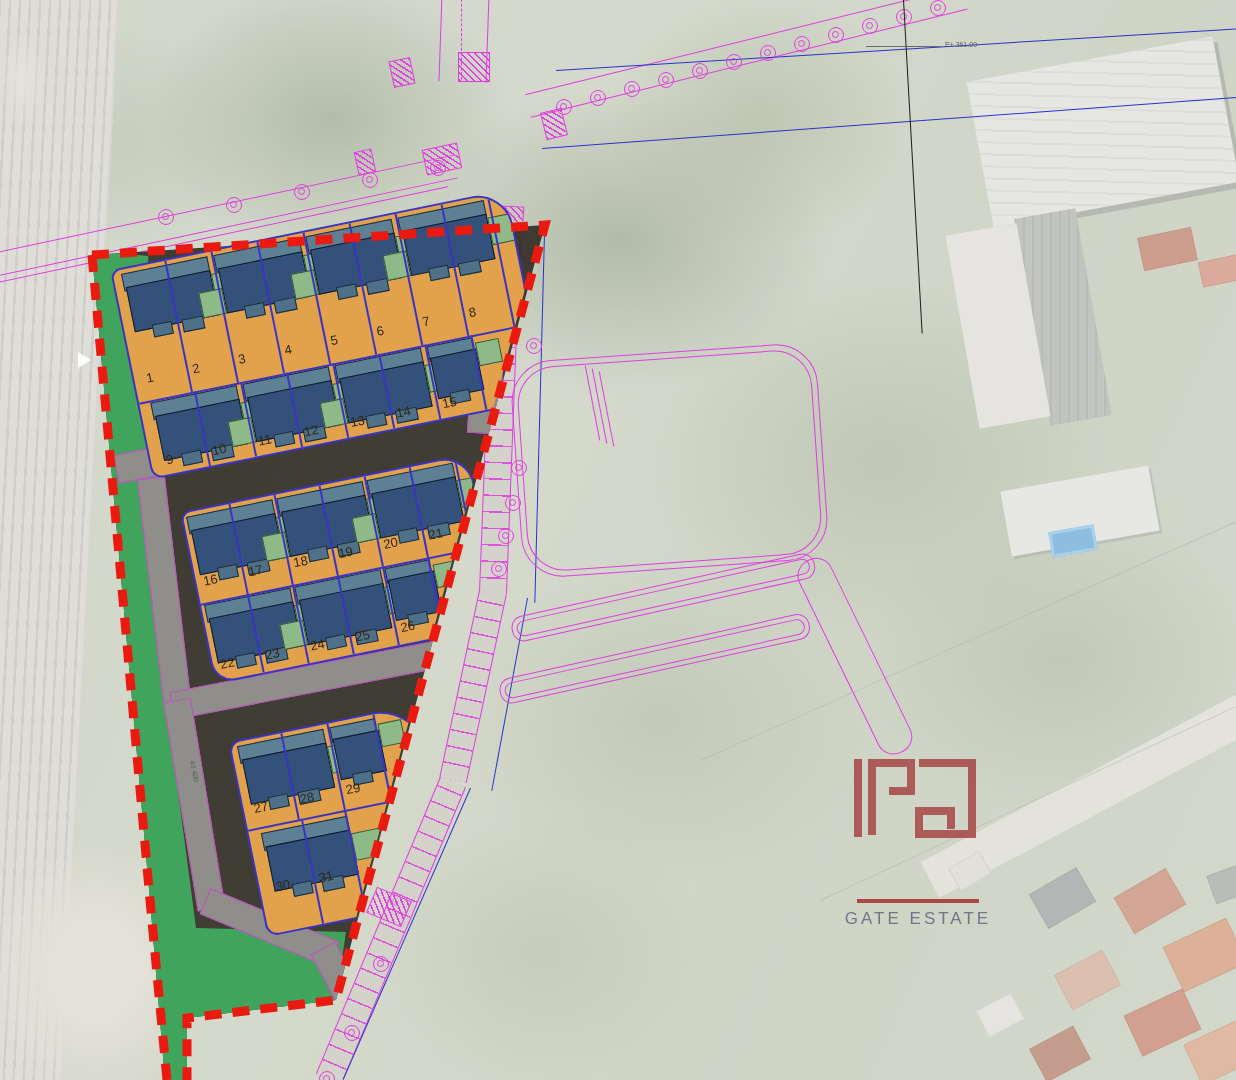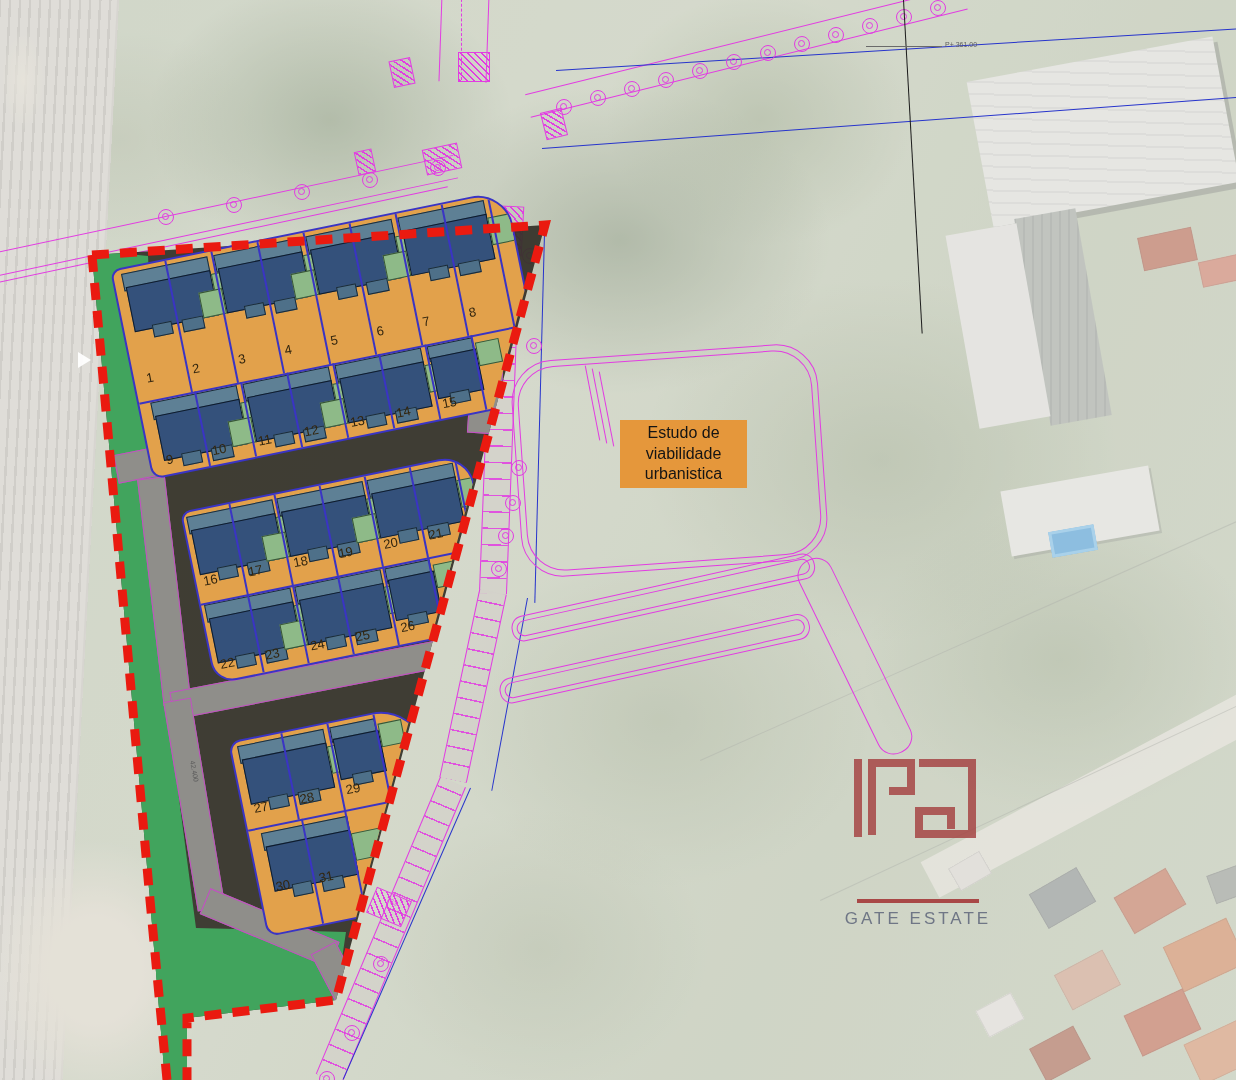--- a/index.html
+++ b/index.html
@@ -331,25 +331,20 @@
       </div>
     </div>
 
   <svg class="abs" style="left:0;top:0" width="1236" height="1080">
     <path d="M92,255 L545,225 L336,1000 L187,1018 L187,1080" fill="none" stroke="#ea1a10" stroke-width="9" stroke-dasharray="17 11"></path>
     <path d="M92,255 L150,900 L167,1080" fill="none" stroke="#ea1a10" stroke-width="9" stroke-dasharray="17 11"></path>
   </svg>
 
   <div class="abs" style="left:78px;top:352px;width:0;height:0;border-top:8px solid transparent;border-bottom:8px solid transparent;border-left:13px solid rgba(255,255,255,.92)"></div>
 
-  <div id="label-box">
-    <span>Estudo de</span>
-    <span>viabilidade</span>
-    <span>urbanistica</span>
-  </div>
 
   <div class="tinymag" style="left:386px;top:898px;transform:rotate(23deg)">763</div>
   <div class="abs" style="left:866px;top:46px;width:76px;height:0;border-top:1px solid #6a6a6a"></div>
   <div class="tinytext" style="left:945px;top:41px">P+ 361.00</div>
   <div class="tinytext" style="left:196px;top:760px;transform:rotate(80deg);transform-origin:0 0">42.400</div>
 
   <div id="logo">
     <svg class="abs" style="left:93px;top:2px" width="130" height="86" viewBox="0 0 130 86">
       <g fill="none" stroke="rgba(163,64,64,.82)" stroke-width="8">
         <path d="M5,4 V82"></path>

